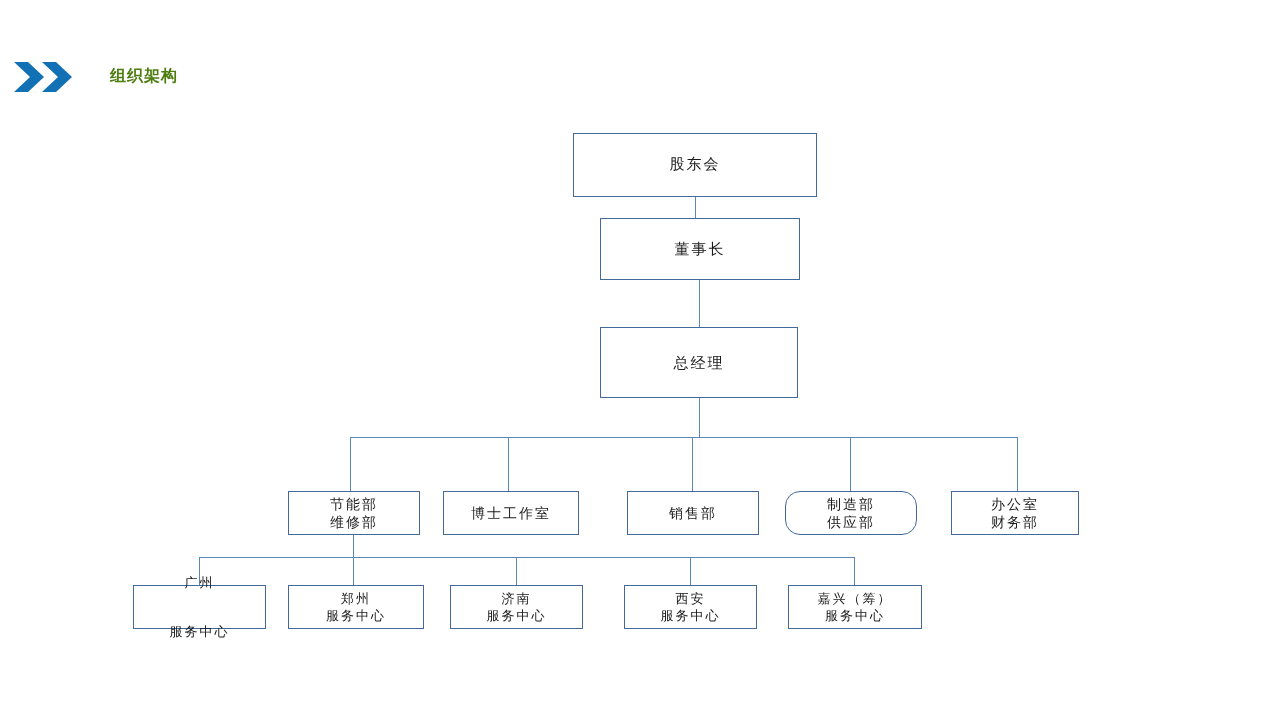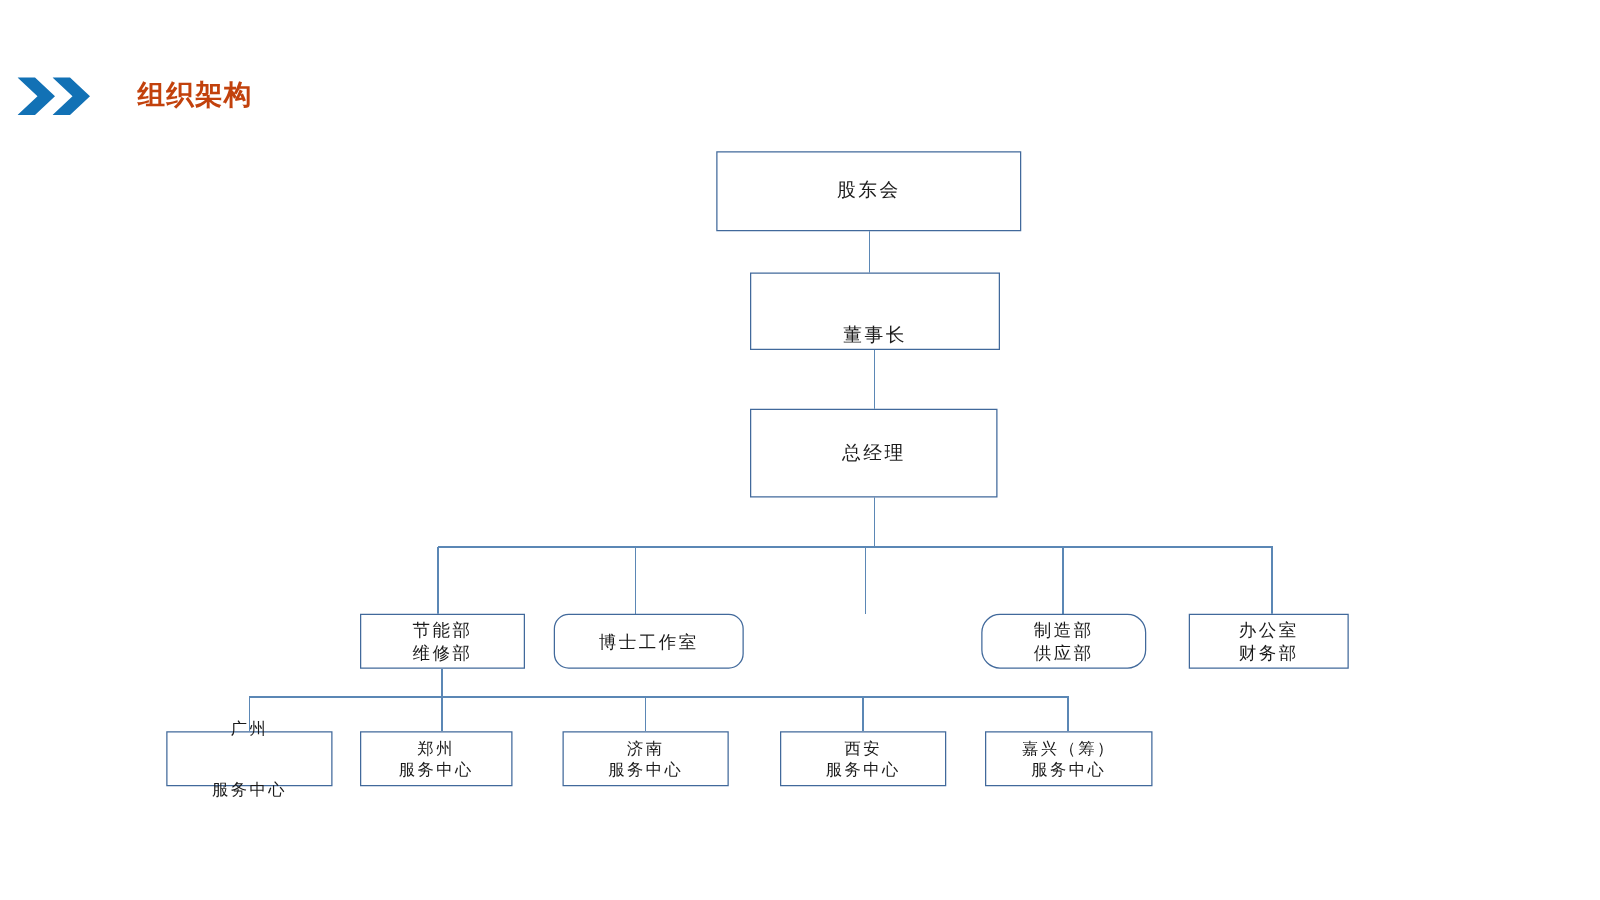--- a/index.html
+++ b/index.html
@@ -43,23 +43,23 @@
     height: 0;
   }
   .chev-a { left: 0px; }
   .chev-b { left: 28px; }
   .chevron svg { display: block; }
 
   .page-title {
     position: absolute;
     left: 110px;
     top: 8px;
-    font-size: 22px;
+    font-size: 16px;
     font-weight: bold;
-    color: #c2410c;
+    color: #4d7c0f;
     letter-spacing: 1px;
     white-space: nowrap;
     line-height: 40px;
   }
 
   
   .chart {
     position: absolute;
     left: 0;
     top: 0;
@@ -144,58 +144,61 @@
         <line x1="199" y1="557.5" x2="855" y2="557.5"></line>
 
         <line x1="199.5" y1="557.5" x2="199.5" y2="585"></line>
         <line x1="353.5" y1="557.5" x2="353.5" y2="585"></line>
         <line x1="516.5" y1="557.5" x2="516.5" y2="585"></line>
         <line x1="690.5" y1="557.5" x2="690.5" y2="585"></line>
         <line x1="854.5" y1="557.5" x2="854.5" y2="585"></line>
       </g>
     </svg>
 
-    <div class="node node-exec" style="left:573px; top:121px; width:244px; height:64px;">
+    <div class="node node-exec" style="left:573px; top:133px; width:244px; height:64px;font-family:Liberation Serif, serif;">
       <span class="line">股东会</span>
     </div>
 
-    <div class="node node-exec" style="left:600px; top:218px; width:200px; height:62px;justify-content:flex-end;">
+    <div class="node node-exec" style="left:600px; top:218px; width:200px; height:62px;">
       <span class="line">董事长</span>
     </div>
 
     <div class="node node-exec" style="left:600px; top:327px; width:198px; height:71px;">
       <span class="line">总经理</span>
     </div>
 
     <div class="node node-dept" style="left:288px; top:491px; width:132px; height:44px;">
       <span class="line">节能部</span>
       <span class="line">维修部</span>
     </div>
 
-    <div class="node node-dept" style="left:443px; top:491px; width:152px; height:44px;border-radius:12px;">
+    <div class="node node-dept" style="left:443px; top:491px; width:136px; height:44px;">
       <span class="line">博士工作室</span>
     </div>
 
+    <div class="node node-dept" style="left:627px; top:491px; width:132px; height:44px;">
+      <span class="line">销售部</span>
+    </div>
 
     <div class="node node-dept" style="left:785px; top:491px; width:132px; height:44px;border-radius:15px;">
       <span class="line">制造部</span>
       <span class="line">供应部</span>
     </div>
 
     <div class="node node-dept" style="left:951px; top:491px; width:128px; height:44px;">
       <span class="line">办公室</span>
       <span class="line">财务部</span>
     </div>
 
     <div class="node node-center" style="left:133px; top:585px; width:133px; height:44px;gap:32px;">
       <span class="line">广州</span>
       <span class="line">服务中心</span>
     </div>
 
-    <div class="node node-center" style="left:288px; top:585px; width:122px; height:44px;">
+    <div class="node node-center" style="left:288px; top:585px; width:136px; height:44px;">
       <span class="line">郑州</span>
       <span class="line">服务中心</span>
     </div>
 
     <div class="node node-center" style="left:450px; top:585px; width:133px; height:44px;">
       <span class="line">济南</span>
       <span class="line">服务中心</span>
     </div>
 
     <div class="node node-center" style="left:624px; top:585px; width:133px; height:44px;">

